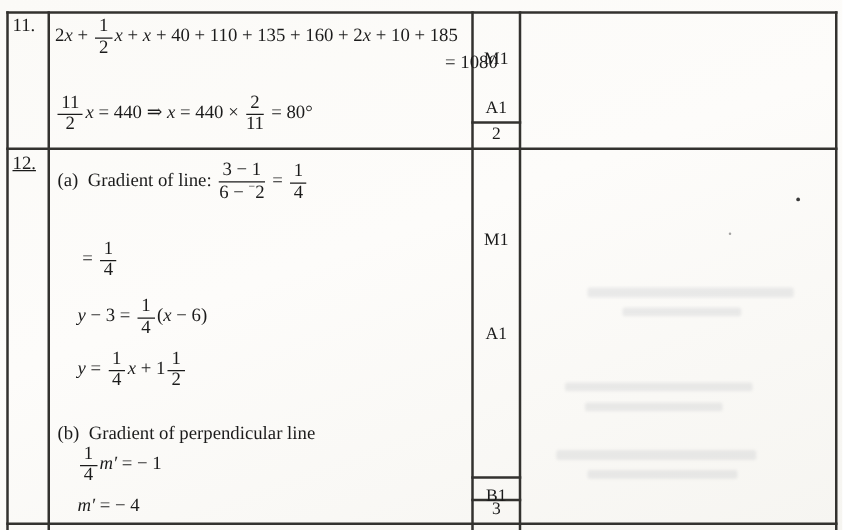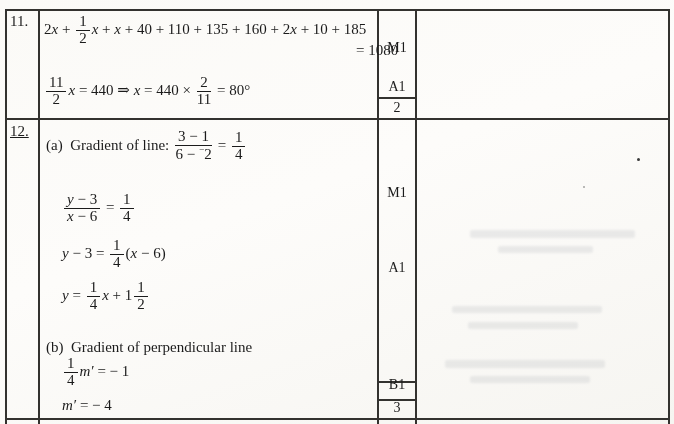--- a/index.html
+++ b/index.html
@@ -58,29 +58,29 @@
   <div class="qnum" style="left:10px;top:13px;">11.</div>
   <div class="math" style="left:44px;top:12px;height:36px;"><span class="rm">2</span><span class="it">x</span><span class="rm"> + </span><span class="frac"><span class="fn"><span class="rm">1</span></span><span class="fd"><span class="rm">2</span></span></span><span class="it">x</span><span class="rm"> + </span><span class="it">x</span><span class="rm"> + 40 + 110 + 135 + 160 + 2</span><span class="it">x</span><span class="rm"> + 10 + 185</span></div>
   <div class="math" style="left:322px;top:42px;height:18px;margin-left:34px;"><span class="rm">= 1080</span></div>
   <div class="math" style="left:44px;top:72px;height:38px;"><span class="frac"><span class="fn"><span class="rm">11</span></span><span class="fd"><span class="rm">2</span></span></span><span class="it">x</span><span class="rm"> = 440 ⇒ </span><span class="it">x</span><span class="rm"> = 440 × </span><span class="frac"><span class="fn"><span class="rm">2</span></span><span class="fd"><span class="rm">11</span></span></span><span class="rm"> = 80°</span></div>
   <div class="mark" style="top:41px;">M1</div>
   <div class="mark" style="top:80px;">A1</div>
   <div class="mark" style="top:101px;">2</div>
 
   <div class="qnum" style="left:10px;top:123px;text-decoration:underline;">12.</div>
   <div class="math" style="left:46px;top:127px;height:38px;"><span class="rm">(a)  Gradient of line: </span><span class="frac"><span class="fn"><span class="rm">3 − 1</span></span><span class="fd"><span class="rm">6 − </span><span class="sup">−</span><span class="rm">2</span></span></span><span class="rm"> = </span><span class="frac"><span class="fn"><span class="rm">1</span></span><span class="fd"><span class="rm">4</span></span></span></div>
-  <div class="math" style="left:62px;top:187px;height:42px;"><span class="frac"><span class="fn"><span class="it">y</span><span class="rm"> − 3</span></span><span class="fd"><span class="it">x</span><span class="rm"> − 6</span></span></span><span class="rm"> = </span><span class="frac"><span class="fn"><span class="rm">1</span></span><span class="fd"><span class="rm">4</span></span></span></div>
+  <div class="math" style="left:62px;top:187px;height:42px;"><span class="rm"> = </span><span class="frac"><span class="fn"><span class="rm">1</span></span><span class="fd"><span class="rm">4</span></span></span></div>
   <div class="math" style="left:62px;top:236px;height:36px;"><span class="it">y</span><span class="rm"> − 3 = </span><span class="frac"><span class="fn"><span class="rm">1</span></span><span class="fd"><span class="rm">4</span></span></span><span class="rm">(</span><span class="it">x</span><span class="rm"> − 6)</span></div>
   <div class="math" style="left:62px;top:278px;height:36px;"><span class="it">y</span><span class="rm"> = </span><span class="frac"><span class="fn"><span class="rm">1</span></span><span class="fd"><span class="rm">4</span></span></span><span class="it">x</span><span class="rm"> + 1</span><span class="frac"><span class="fn"><span class="rm">1</span></span><span class="fd"><span class="rm">2</span></span></span></div>
   <div class="math" style="left:46px;top:338px;height:20px;"><span class="rm">(b)  Gradient of perpendicular line</span></div>
   <div class="math" style="left:62px;top:353px;height:38px;"><span class="frac"><span class="fn"><span class="rm">1</span></span><span class="fd"><span class="rm">4</span></span></span><span class="it">m′</span><span class="rm"> = − 1</span></div>
   <div class="math" style="left:62px;top:394px;height:24px;"><span class="it">m′</span><span class="rm"> = − 4</span></div>
   <div class="mark" style="top:186px;">M1</div>
   <div class="mark" style="top:261px;">A1</div>
-  <div class="mark" style="top:378px;font-family:Liberation Serif, serif;">B1</div>
+  <div class="mark" style="top:391px;font-family:Liberation Serif, serif;">B1</div>
   <div class="mark" style="top:401px;">3</div>
 
   <div class="bleed" style="left:470px;top:230px;width:165px;height:8px;"></div>
   <div class="bleed" style="left:498px;top:246px;width:95px;height:7px;"></div>
   <div class="bleed" style="left:452px;top:306px;width:150px;height:7px;"></div>
   <div class="bleed" style="left:468px;top:322px;width:110px;height:7px;"></div>
   <div class="bleed" style="left:445px;top:360px;width:160px;height:8px;"></div>
   <div class="bleed" style="left:470px;top:376px;width:120px;height:7px;"></div>
   <div class="speck" style="left:637px;top:158px;width:3px;height:3px;"></div>
   <div class="speck" style="left:583px;top:186px;width:2px;height:2px;opacity:.45;"></div>

